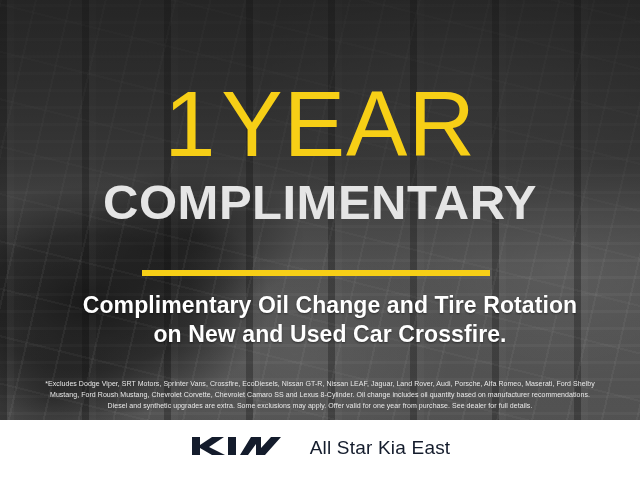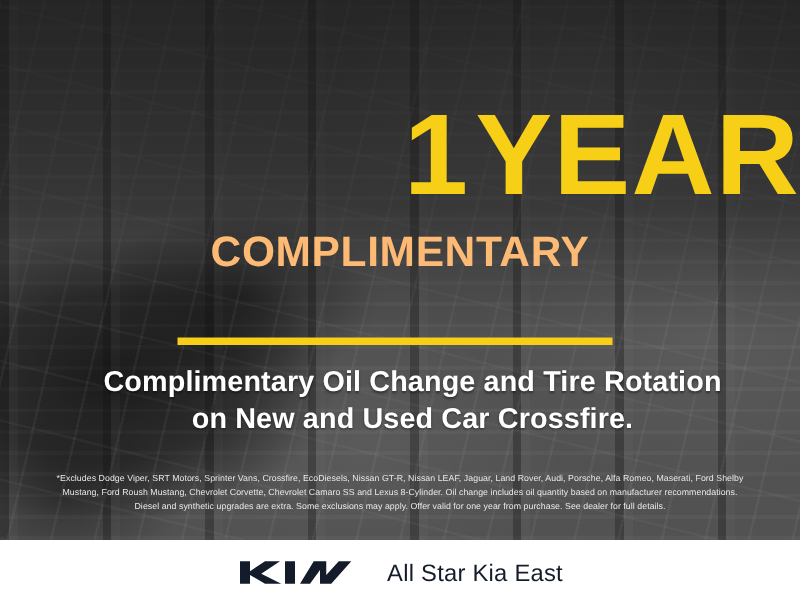--- a/index.html
+++ b/index.html
@@ -77,39 +77,39 @@
     position: absolute;
     inset: 0;
   }
 
   
   .headline-year {
     position: absolute;
     left: 0;
     right: 0;
     top: 78px;
-    text-align: right;
+    text-align: center;
     font-size: 92px;
     line-height: 92px;
-    font-weight: bold;
+    font-weight: normal;
     letter-spacing: 1px;
     color: #f7cf16;
     white-space: nowrap;
   }
   .headline-year .one { letter-spacing: 6px; }
 
   .headline-sub {
     position: absolute;
     left: 0;
     right: 0;
     top: 180px;
     text-align: center;
-    color: #fdba74;
+    color: #e5e5e5;
     font-weight: bold;
-    font-size: 34px;
+    font-size: 49px;
     line-height: 45px;
     letter-spacing: 0.5px;
   }
   .headline-sub .line2 { display: block; }
 
   .rule {
     position: absolute;
     left: 142px;
     top: 270px;
     width: 348px;
@@ -145,21 +145,21 @@
     font-size: 7px;
     line-height: 11px;
     letter-spacing: 0.05px;
   }
   .disclaimer span { display: block; }
 
   
   .footer {
     position: absolute;
     left: 0;
-    top: 432px;
+    top: 420px;
     width: 640px;
     height: 56px;
     background: #ffffff;
     display: flex;
     align-items: center;
     justify-content: center;
   }
   .brand-lockup {
     display: flex;
     align-items: center;

